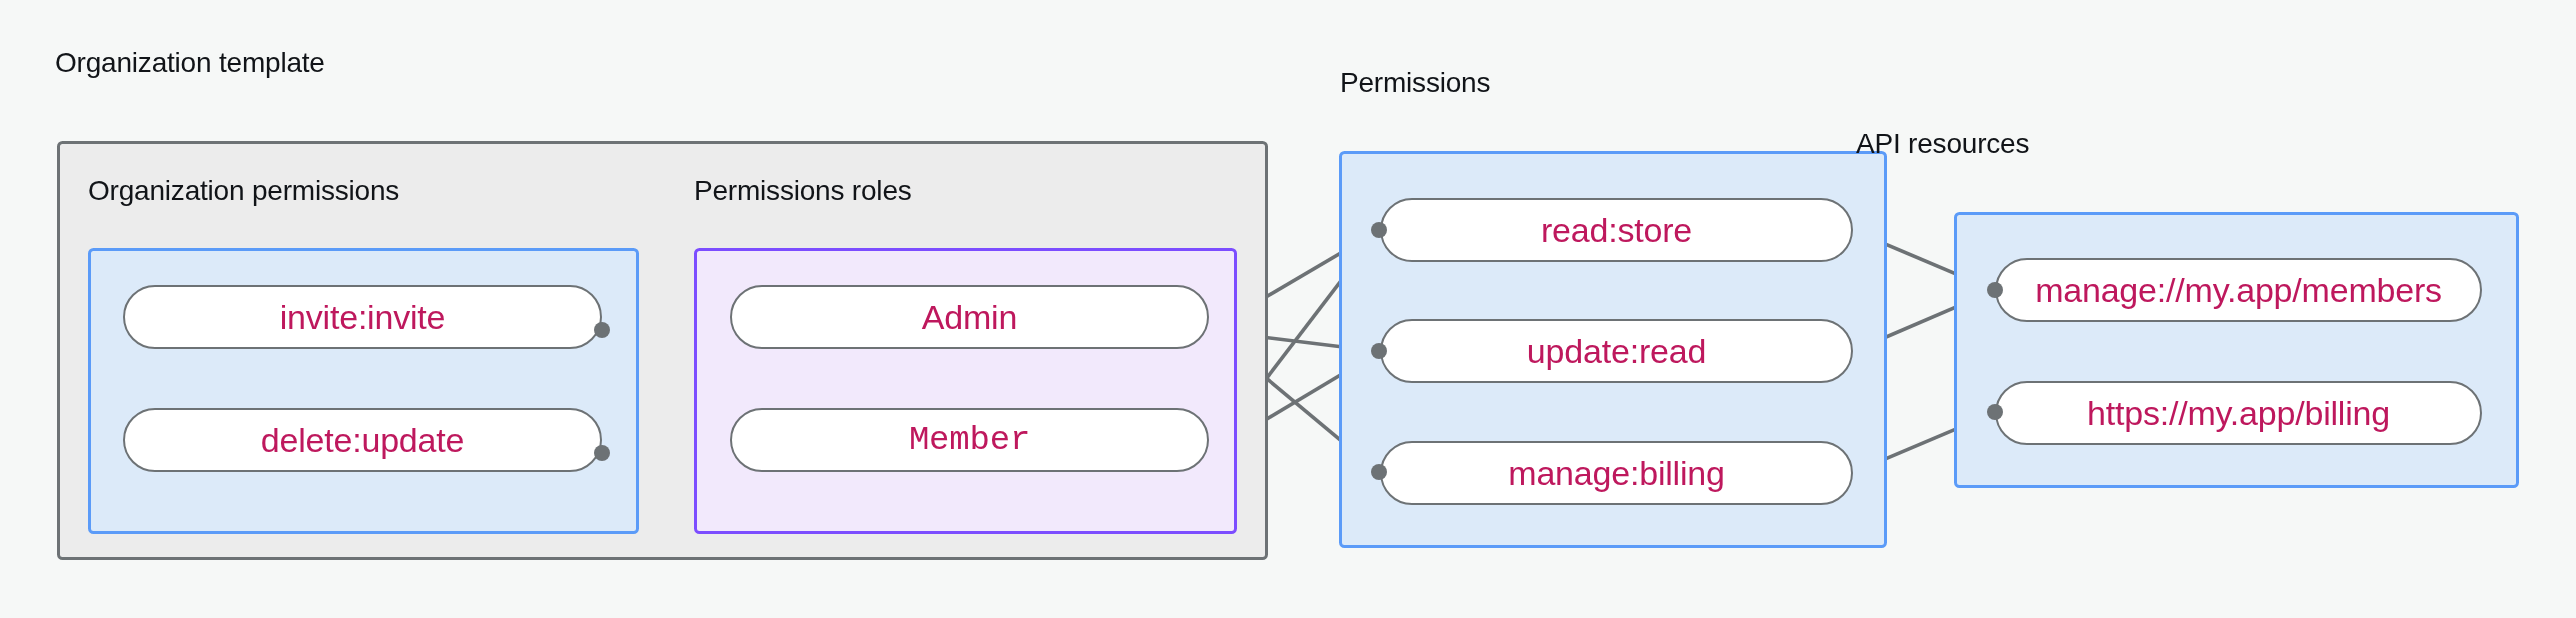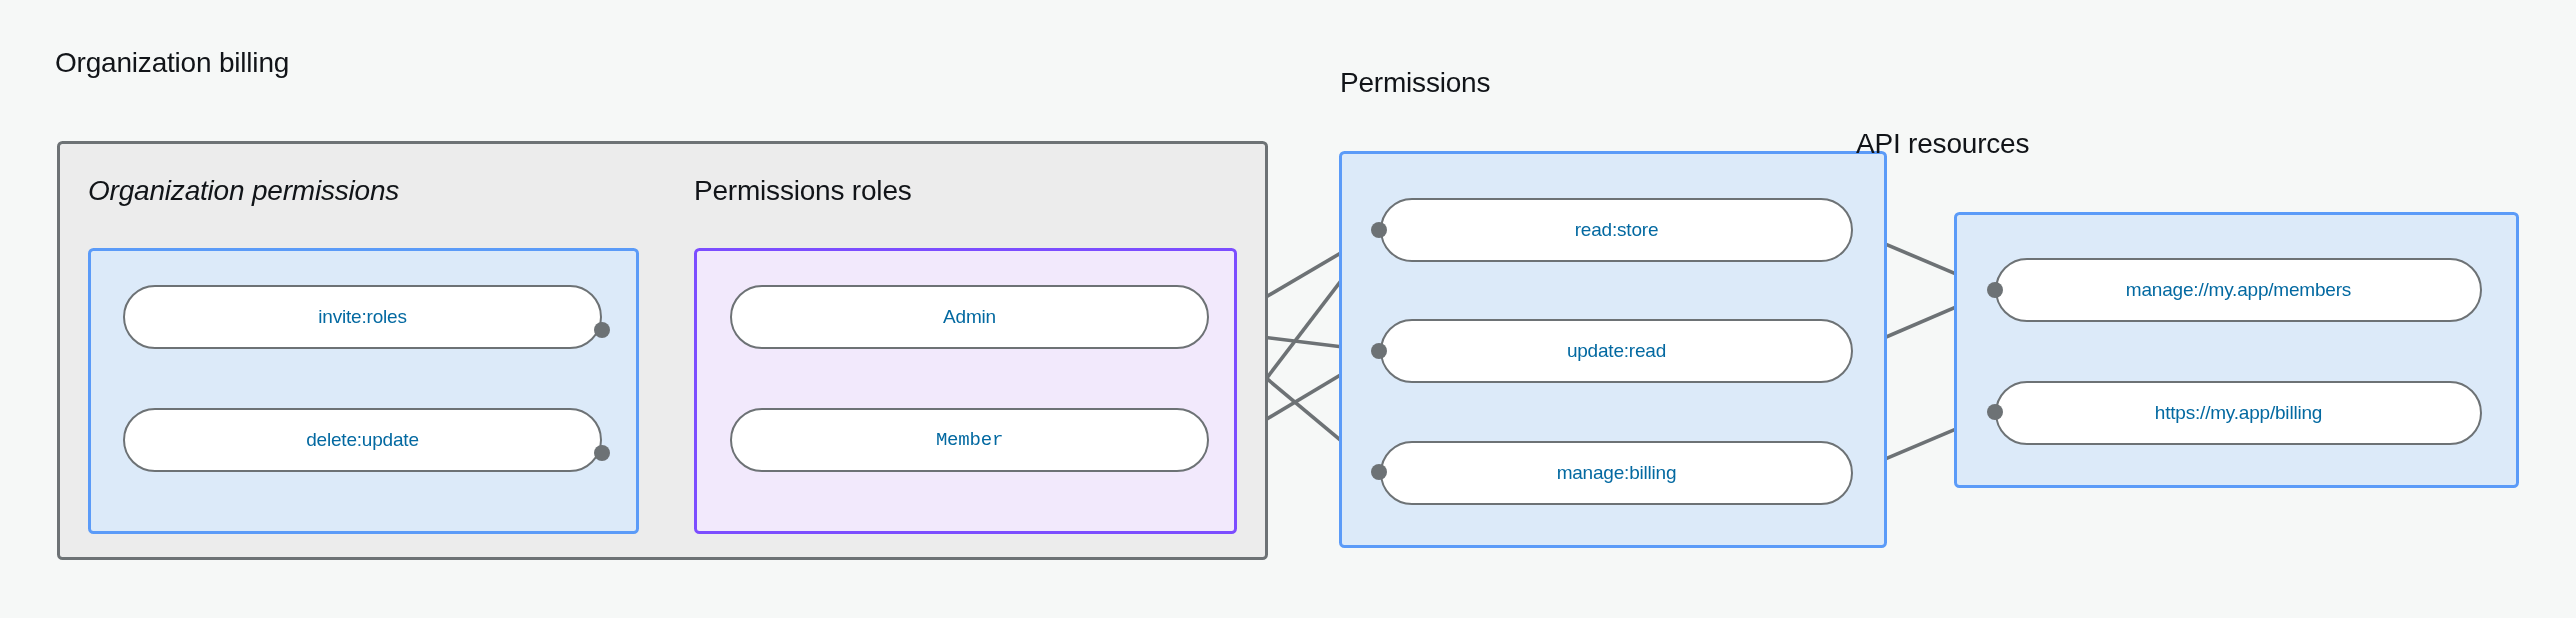--- a/index.html
+++ b/index.html
@@ -56,22 +56,22 @@
   
   .pill {
     position: absolute;
     z-index: 3;
     background: #ffffff;
     border: 2.7px solid #6d7275;
     border-radius: 912px;
     display: flex;
     align-items: center;
     justify-content: center;
-    font-size: 19px;
-    color: #0369a1;
+    font-size: 34px;
+    color: #be185d;
     white-space: nowrap;
     letter-spacing: -0.2px;
   }
 
   
   .dot {
     position: absolute;
     z-index: 4;
     width: 16.4px; height: 16.4px;
     border-radius: 50%;
@@ -104,31 +104,31 @@
 
       <line x1="2030" y1="252" x2="2186" y2="318"></line>
 
       <line x1="2030" y1="385" x2="2186" y2="318"></line>
 
       <line x1="2030" y1="518" x2="2186" y2="452"></line>
     </g>
   </svg>
 
   <div class="group">
-    <div class="group-title" style="left:55px; top:47px;">Organization billing</div>
+    <div class="group-title" style="left:55px; top:47px;">Organization template</div>
     <div class="group-box box-template" style="left:57px; top:141px; width:1211px; height:419px;"></div>
   </div>
 
   <div class="group">
-    <div class="group-title" style="left:88px; top:175px;font-style:italic;">Organization permissions</div>
+    <div class="group-title" style="left:88px; top:175px;">Organization permissions</div>
     <div class="group-box box-blue" style="left:88px; top:248px; width:551px; height:286px;"></div>
   </div>
 
   <div class="pill" style="left:123px; top:285px; width:479px; height:64px;">
-    <span>invite:roles</span>
+    <span>invite:invite</span>
   </div>
 
   <div class="pill" style="left:123px; top:408px; width:479px; height:64px;">
     <span>delete:update</span>
   </div>
 
   <div class="group">
     <div class="group-title" style="left:694px; top:175px;">Permissions roles</div>
     <div class="group-box box-purple" style="left:694px; top:248px; width:543px; height:286px;"></div>
   </div>

